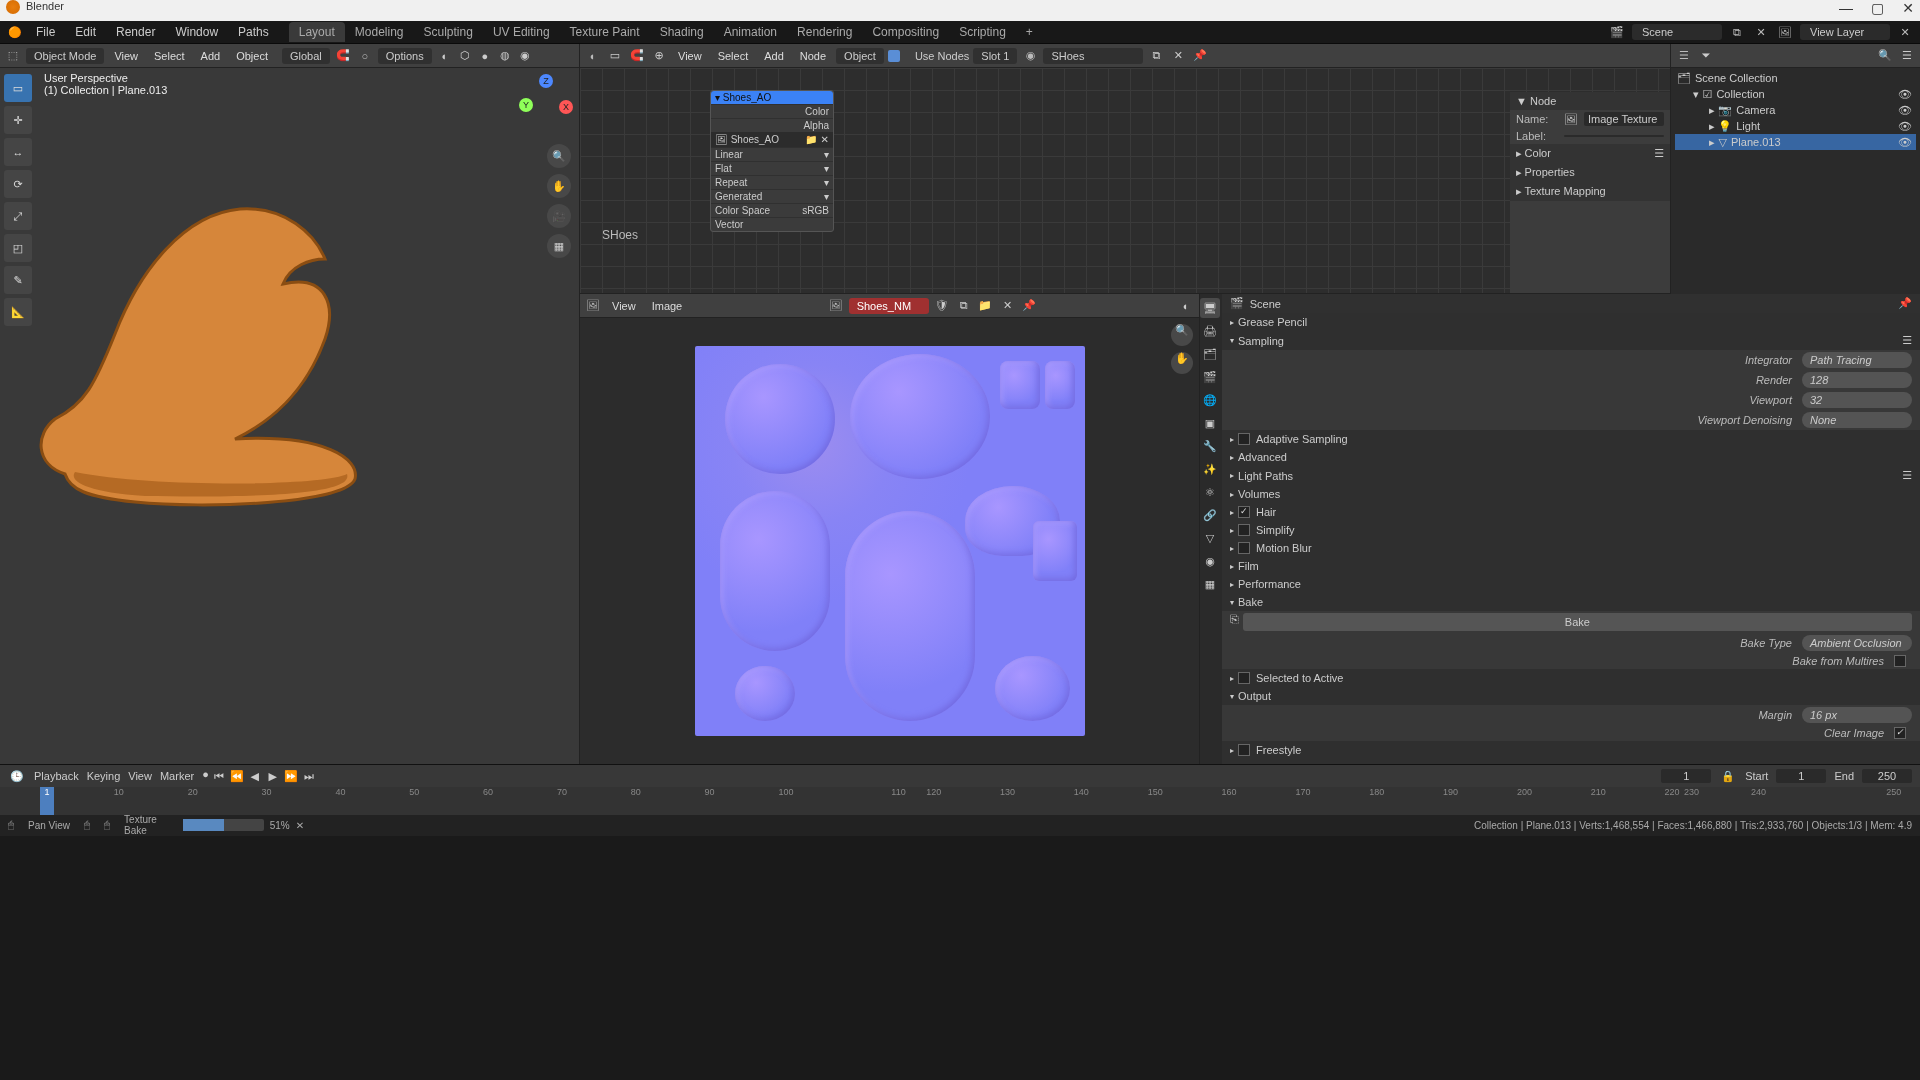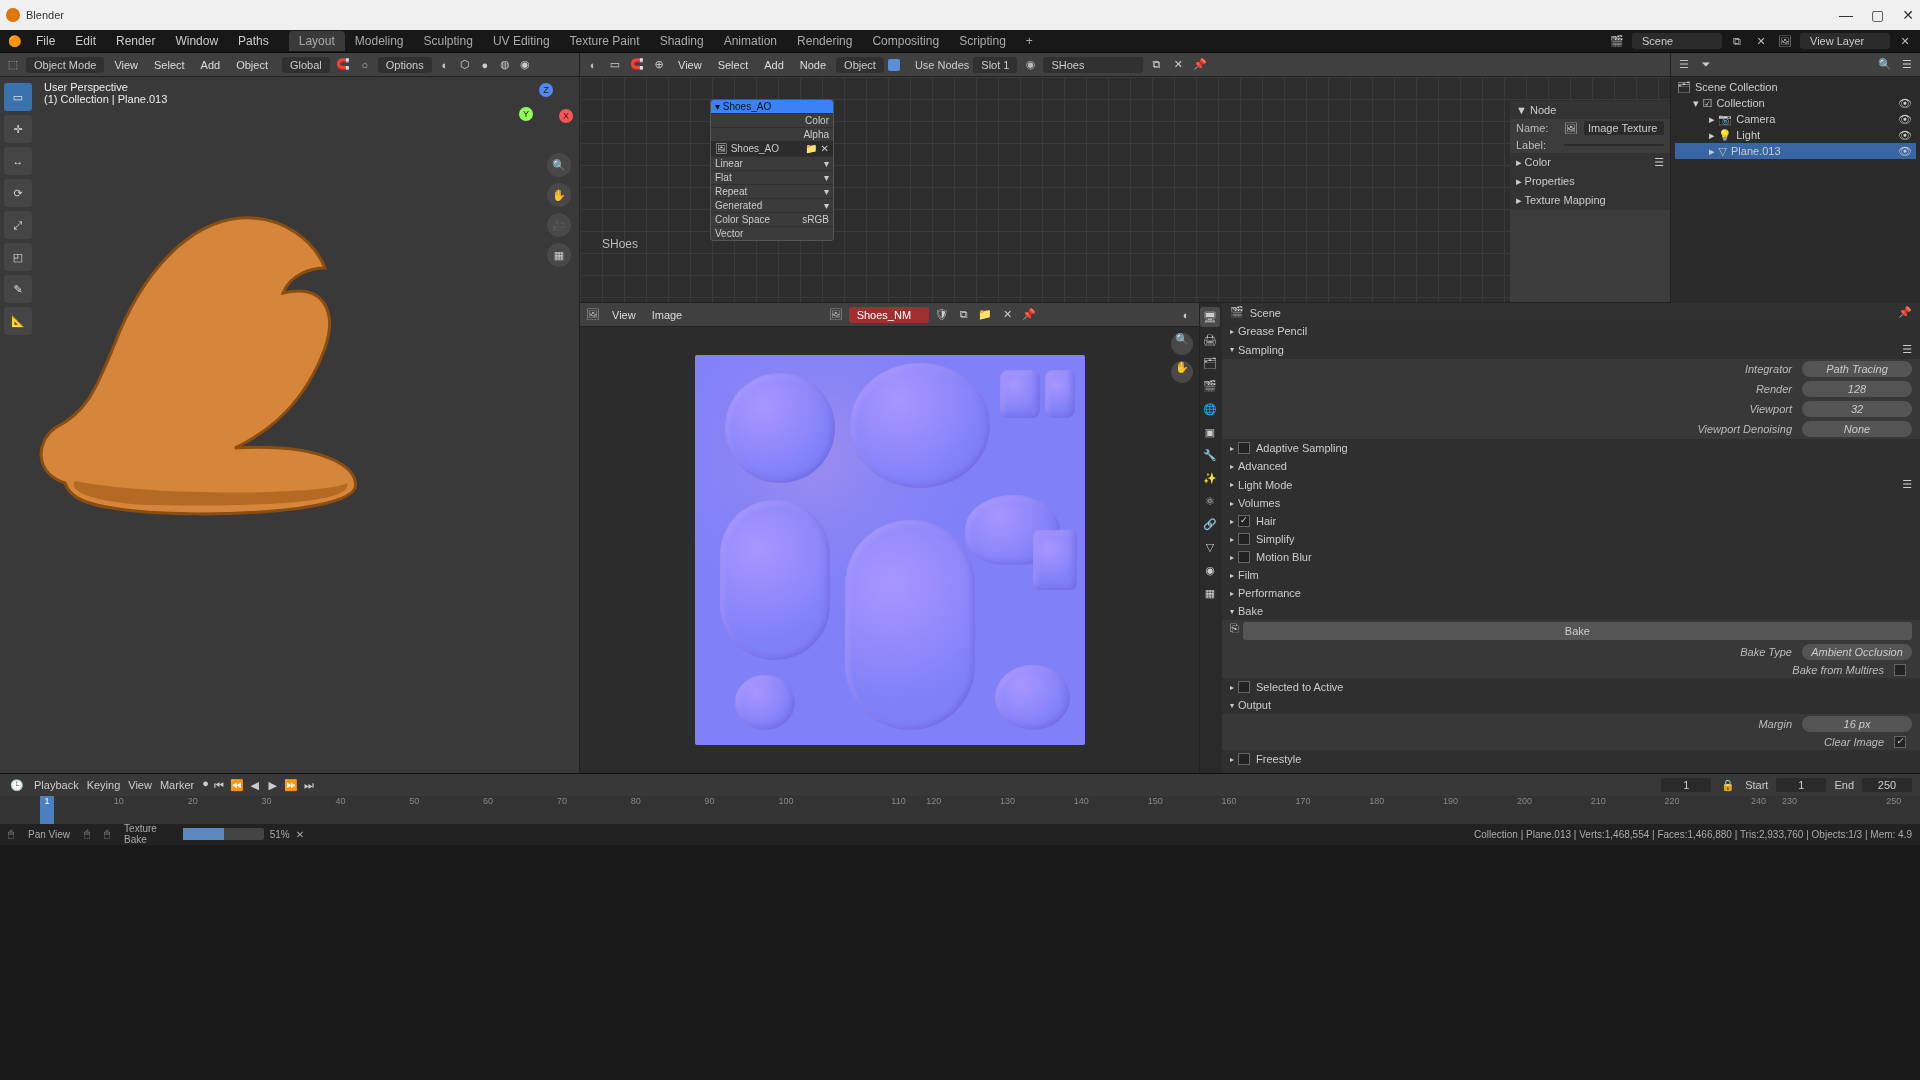--- a/index.html
+++ b/index.html
@@ -1,17 +1,17 @@
 <!DOCTYPE html>
 <html><head>
 <meta charset="utf-8">
 <style>
 * { margin: 0; padding: 0; box-sizing: border-box; font-family: -apple-system, "Segoe UI", sans-serif; }
 html, body { width: 1920px; height: 1080px; overflow: hidden; background: #1a1a1a; color: #ccc; font-size: 11px; }
-.titlebar { height: 30px; background: #f0f0f0; display: flex; align-items: center; padding: 11px 6px; color: #333; }
+.titlebar { height: 21px; background: #f0f0f0; display: flex; align-items: flex-start; padding: 0 6px; color: #333; }
 .titlebar .blender-logo { width: 14px; height: 14px; background: radial-gradient(circle,#e87d0d,#d36b02); border-radius: 50%; margin-right: 6px; }
 .titlebar .win-btns { margin-left: auto; display: flex; gap: 18px; font-size: 14px; }
 
 .menubar { height: 23px; background: #181818; display: flex; align-items: center; padding: 0 6px; gap: 4px; border-bottom: 1px solid #0a0a0a; }
 .menubar .mi { padding: 2px 8px; color: #ccc; cursor: pointer; font-size: 12px; }
 .menubar .tabgroup { display: flex; margin-left: 8px; }
 .menubar .tab { padding: 3px 10px; color: #aaa; font-size: 12px; }
 .menubar .tab.active { background: #3a3a3a; border-radius: 4px 4px 0 0; }
 .menubar .spacer { flex: 1; }
 .rightslot { display: flex; align-items: center; gap: 6px; }
@@ -86,21 +86,21 @@
 .propnav { width:22px; background:#2a2a2a; display:flex; flex-direction:column; padding-top:4px; gap:3px;}
 .propnav .pt { width:20px;height:20px;display:flex;align-items:center;justify-content:center;border-radius:3px;}
 .propnav .pt.active{background:#4a4a4a;}
 .proppanel { flex:1; background:#383838; overflow:hidden;}
 .proppanel .bc { background:#303030; padding:3px 8px; font-size:11px; display:flex; align-items:center; gap:6px;}
 .proppanel .panel { font-size:11px; }
 .proppanel .phdr { background:#2f2f2f; padding:3px 8px; display:flex; align-items:center;}
 .proppanel .phdr .arrow{margin-right:4px;font-size:8px;}
 .proppanel .prow2 { display:flex; align-items:center; padding:2px 8px;font-style:italic;}
 .proppanel .prow2 .plab { flex:1; text-align:right; padding-right:10px; color:#bbb;}
-.proppanel .prow2 .pval { width:110px; background:#545454; padding:2px 8px; text-align:center; border-radius:8px;}
+.proppanel .prow2 .pval { width:110px; background:#545454; padding:2px 8px; text-align:left; border-radius:8px;}
 .proppanel .cb { width:12px;height:12px;background:#222;border:1px solid #666;margin-right:6px;}
 .proppanel .cb.chk::after{content:'✓';font-size:9px;position:relative;top:-3px;left:1px;color:#ddd;}
 .proppanel .bake-btn { margin:4px 8px; background:#555; text-align:center; padding:3px; border-radius:3px;}
 
 .timeline { height: 50px; background:#2d2d2d; border-top:1px solid #111; }
 .timeline .thdr { height:22px; display:flex; align-items:center; padding:0 8px; gap:8px; background:#383838;}
 .timeline .transport{display:flex;gap:2px; margin:0 auto;}
 .timeline .transport .tb{width:16px;height:16px;display:flex;align-items:center;justify-content:center;}
 .timeline .framefield{background:#2a2a2a;padding:1px 8px;border-radius:2px;min-width:50px;text-align:center;}
 .timeline .ruler { position:relative; height:28px; background:#333;}
@@ -501,21 +501,21 @@
               <span class="arrow">▸</span>
               <span class="cb"></span>
               <span>Adaptive Sampling</span>
             </div>
           <div class="phdr">
               <span class="arrow">▸</span>
               <span>Advanced</span>
             </div>
           <div class="phdr">
               <span class="arrow">▸</span>
-              <span>Light Mode</span>
+              <span>Light Paths</span>
               <span style="margin-left:auto">☰</span>
             </div>
           <div class="phdr">
               <span class="arrow">▸</span>
               <span>Volumes</span>
             </div>
           <div class="phdr">
               <span class="arrow">▸</span>
               <span class="cb chk"></span>
               <span>Hair</span>
@@ -628,21 +628,21 @@
       <span class="tick" style="left: 1000px;">130</span>
       <span class="tick" style="left: 1073.85px;">140</span>
       <span class="tick" style="left: 1147.69px;">150</span>
       <span class="tick" style="left: 1221.54px;">160</span>
       <span class="tick" style="left: 1295.38px;">170</span>
       <span class="tick" style="left: 1369.23px;">180</span>
       <span class="tick" style="left: 1443.08px;">190</span>
       <span class="tick" style="left: 1516.92px;">200</span>
       <span class="tick" style="left: 1590.77px;">210</span>
       <span class="tick" style="left: 1664.62px;">220</span>
-      <span class="tick" style="left: 1782px;">230</span>
+      <span class="tick" style="left: 1684px;">230</span>
       <span class="tick" style="left: 1751px;">240</span>
       <span class="tick" style="left: 1886.15px;">250</span>
     </div>
 </div>
 
 <div class="statusbar">
   <span>🖱</span>
   <span>Pan View</span>
   <span>🖱</span>
   <span>🖱</span>

